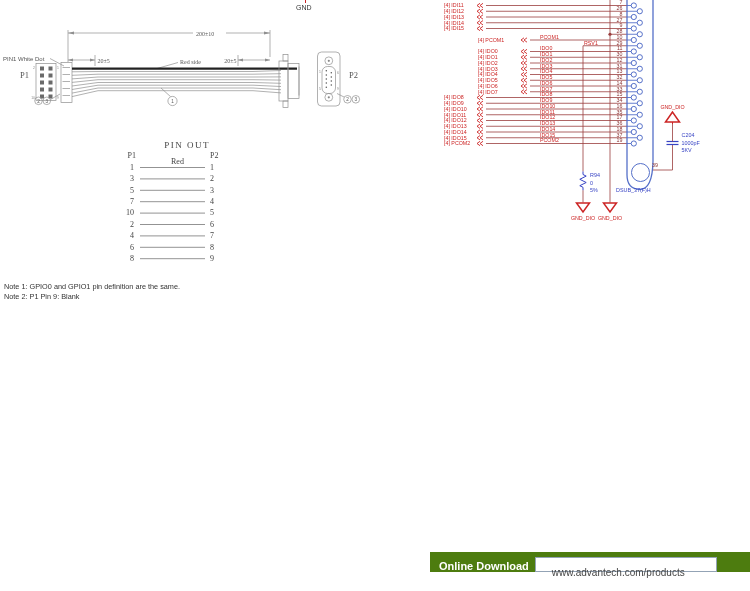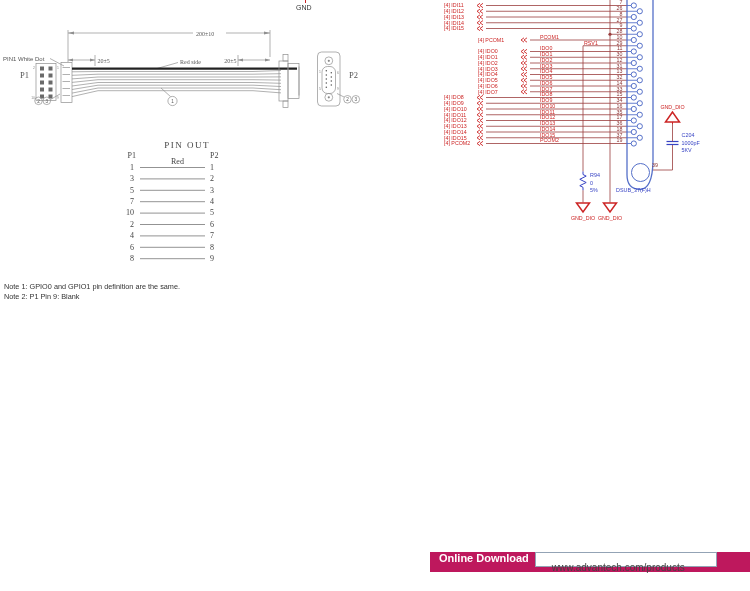--- a/index.html
+++ b/index.html
@@ -25,22 +25,22 @@
   .t-lbl{font:6px "Liberation Sans",sans-serif;fill:#555;}
   .t-conn{font:8.5px "Liberation Serif",serif;fill:#555;}
   .t-tiny{font:3.4px "Liberation Sans",sans-serif;fill:#888;}
   .t-balloon{font:4.6px "Liberation Sans",sans-serif;fill:#555;}
   .t-table{font:8px "Liberation Serif",serif;fill:#444;}
   .t-title{font:9px "Liberation Serif",serif;fill:#444;letter-spacing:1.5px;}
   .ln-table{stroke:#777;stroke-width:.8;}
   .t-note{font:7.3px "Liberation Sans",sans-serif;fill:#333;}
   .t-gnd{font:7px "Liberation Sans",sans-serif;fill:#333;}
   
-  #footer{position:absolute;left:430px;top:552px;width:320px;height:20px;background:#be185d;
-          display:flex;align-items:flex-start;}
+  #footer{position:absolute;left:430px;top:552px;width:320px;height:20px;background:#4d7c0f;
+          display:flex;align-items:flex-end;}
   #footer .dl{color:#fff;font:bold 11px "Liberation Sans",sans-serif;padding:0 6px 0 9px;white-space:nowrap;}
   #footer .urlbox{background:#fff;border:1px solid #93a3b5;height:13px;width:180px;
           display:flex;align-items:center;}
   #footer .urlbox span{font:10px "Liberation Sans",sans-serif;color:#444;padding-left:16px;white-space:nowrap;margin-top:15px;}
 </style>
 </head>
 <body>
 
 <svg id="drawing-svg" width="750" height="310" viewBox="0 0 750 310">
 

